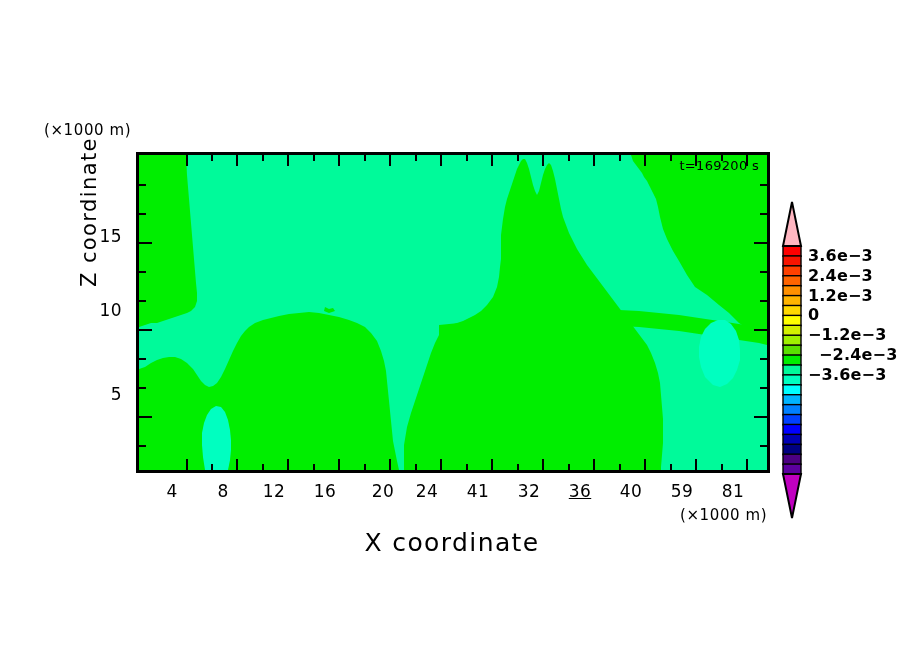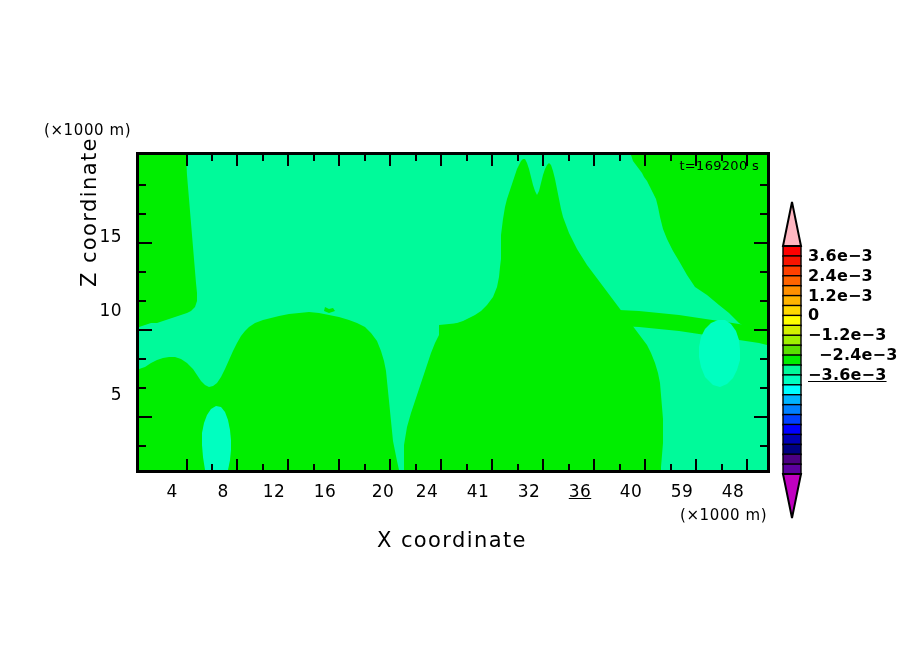--- a/index.html
+++ b/index.html
@@ -52,21 +52,21 @@
     letter-spacing: 0.6px;
     white-space: nowrap;
   }
 
   
   #x-axis-title {
     position: absolute;
     left: 0; top: 528px;
     width: 904px;
     text-align: center;
-    font-size: 21px;
+    font-size: 25px;
     letter-spacing: 1.4px;
     white-space: nowrap;
   }
   #y-axis-title {
     position: absolute;
     left: -21px; top: 200px;
     width: 220px;
     text-align: center;
     font-size: 21px;
     letter-spacing: 1.4px;
@@ -324,21 +324,21 @@
   <div class="xtick-label" style="left:210px; top:481px; width:26px;">8</div>
   <div class="xtick-label" style="left:261px; top:481px; width:26px;">12</div>
   <div class="xtick-label" style="left:312px; top:481px; width:26px;">16</div>
   <div class="xtick-label" style="left:370px; top:481px; width:26px;">20</div>
   <div class="xtick-label" style="left:414px; top:481px; width:26px;">24</div>
   <div class="xtick-label" style="left:465px; top:481px; width:26px;">41</div>
   <div class="xtick-label" style="left:516px; top:481px; width:26px;">32</div>
   <div class="xtick-label" style="left:567px; top:481px; width:26px;text-decoration:underline;">36</div>
   <div class="xtick-label" style="left:618px; top:481px; width:26px;">40</div>
   <div class="xtick-label" style="left:669px; top:481px; width:26px;">59</div>
-  <div class="xtick-label" style="left:720px; top:481px; width:26px;">48</div>
+  <div class="xtick-label" style="left:720px; top:481px; width:26px;">81</div>
 
   <div class="ytick-label" style="left:92px; top:226px; width:30px;">15</div>
   <div class="ytick-label" style="left:92px; top:300px; width:30px;">10</div>
   <div class="ytick-label" style="left:92px; top:384px; width:30px;">5</div>
 
   <div id="colorbar">
     <svg id="colorbar-svg" width="22" height="320" viewBox="0 0 22 320">
       <g id="cbar-bands">
           <rect x="2" y="46.00" width="18" height="10.31" fill="#ff0000" stroke="#000000" stroke-width="1.4"></rect>
           <rect x="2" y="55.91" width="18" height="10.31" fill="#f81400" stroke="#000000" stroke-width="1.4"></rect>
@@ -368,16 +368,16 @@
       <polygon id="cbar-under" points="11,318 2,274 20,274" stroke="#000000" stroke-width="2" fill="#c000c0"></polygon>
     </svg>
   </div>
   <div id="colorbar-labels">
       <div class="cbar-label" style="left: 808px; top: 245.913px;">3.6e−3</div>
       <div class="cbar-label" style="left: 808px; top: 265.739px;">2.4e−3</div>
       <div class="cbar-label" style="left: 808px; top: 285.565px;">1.2e−3</div>
       <div class="cbar-label" style="left: 808px; top: 305.391px;">0</div>
       <div class="cbar-label" style="left: 808px; top: 325.217px;">−1.2e−3</div>
       <div class="cbar-label" style="left: 808px; top: 345.043px; margin-left: 11px;">−2.4e−3</div>
-      <div class="cbar-label" style="left: 808px; top: 364.87px; text-decoration: underline;">−3.6e−3</div>
+      <div class="cbar-label" style="left: 808px; top: 364.87px;">−3.6e−3</div>
     </div>
 
 </div>
 
 </body></html>

